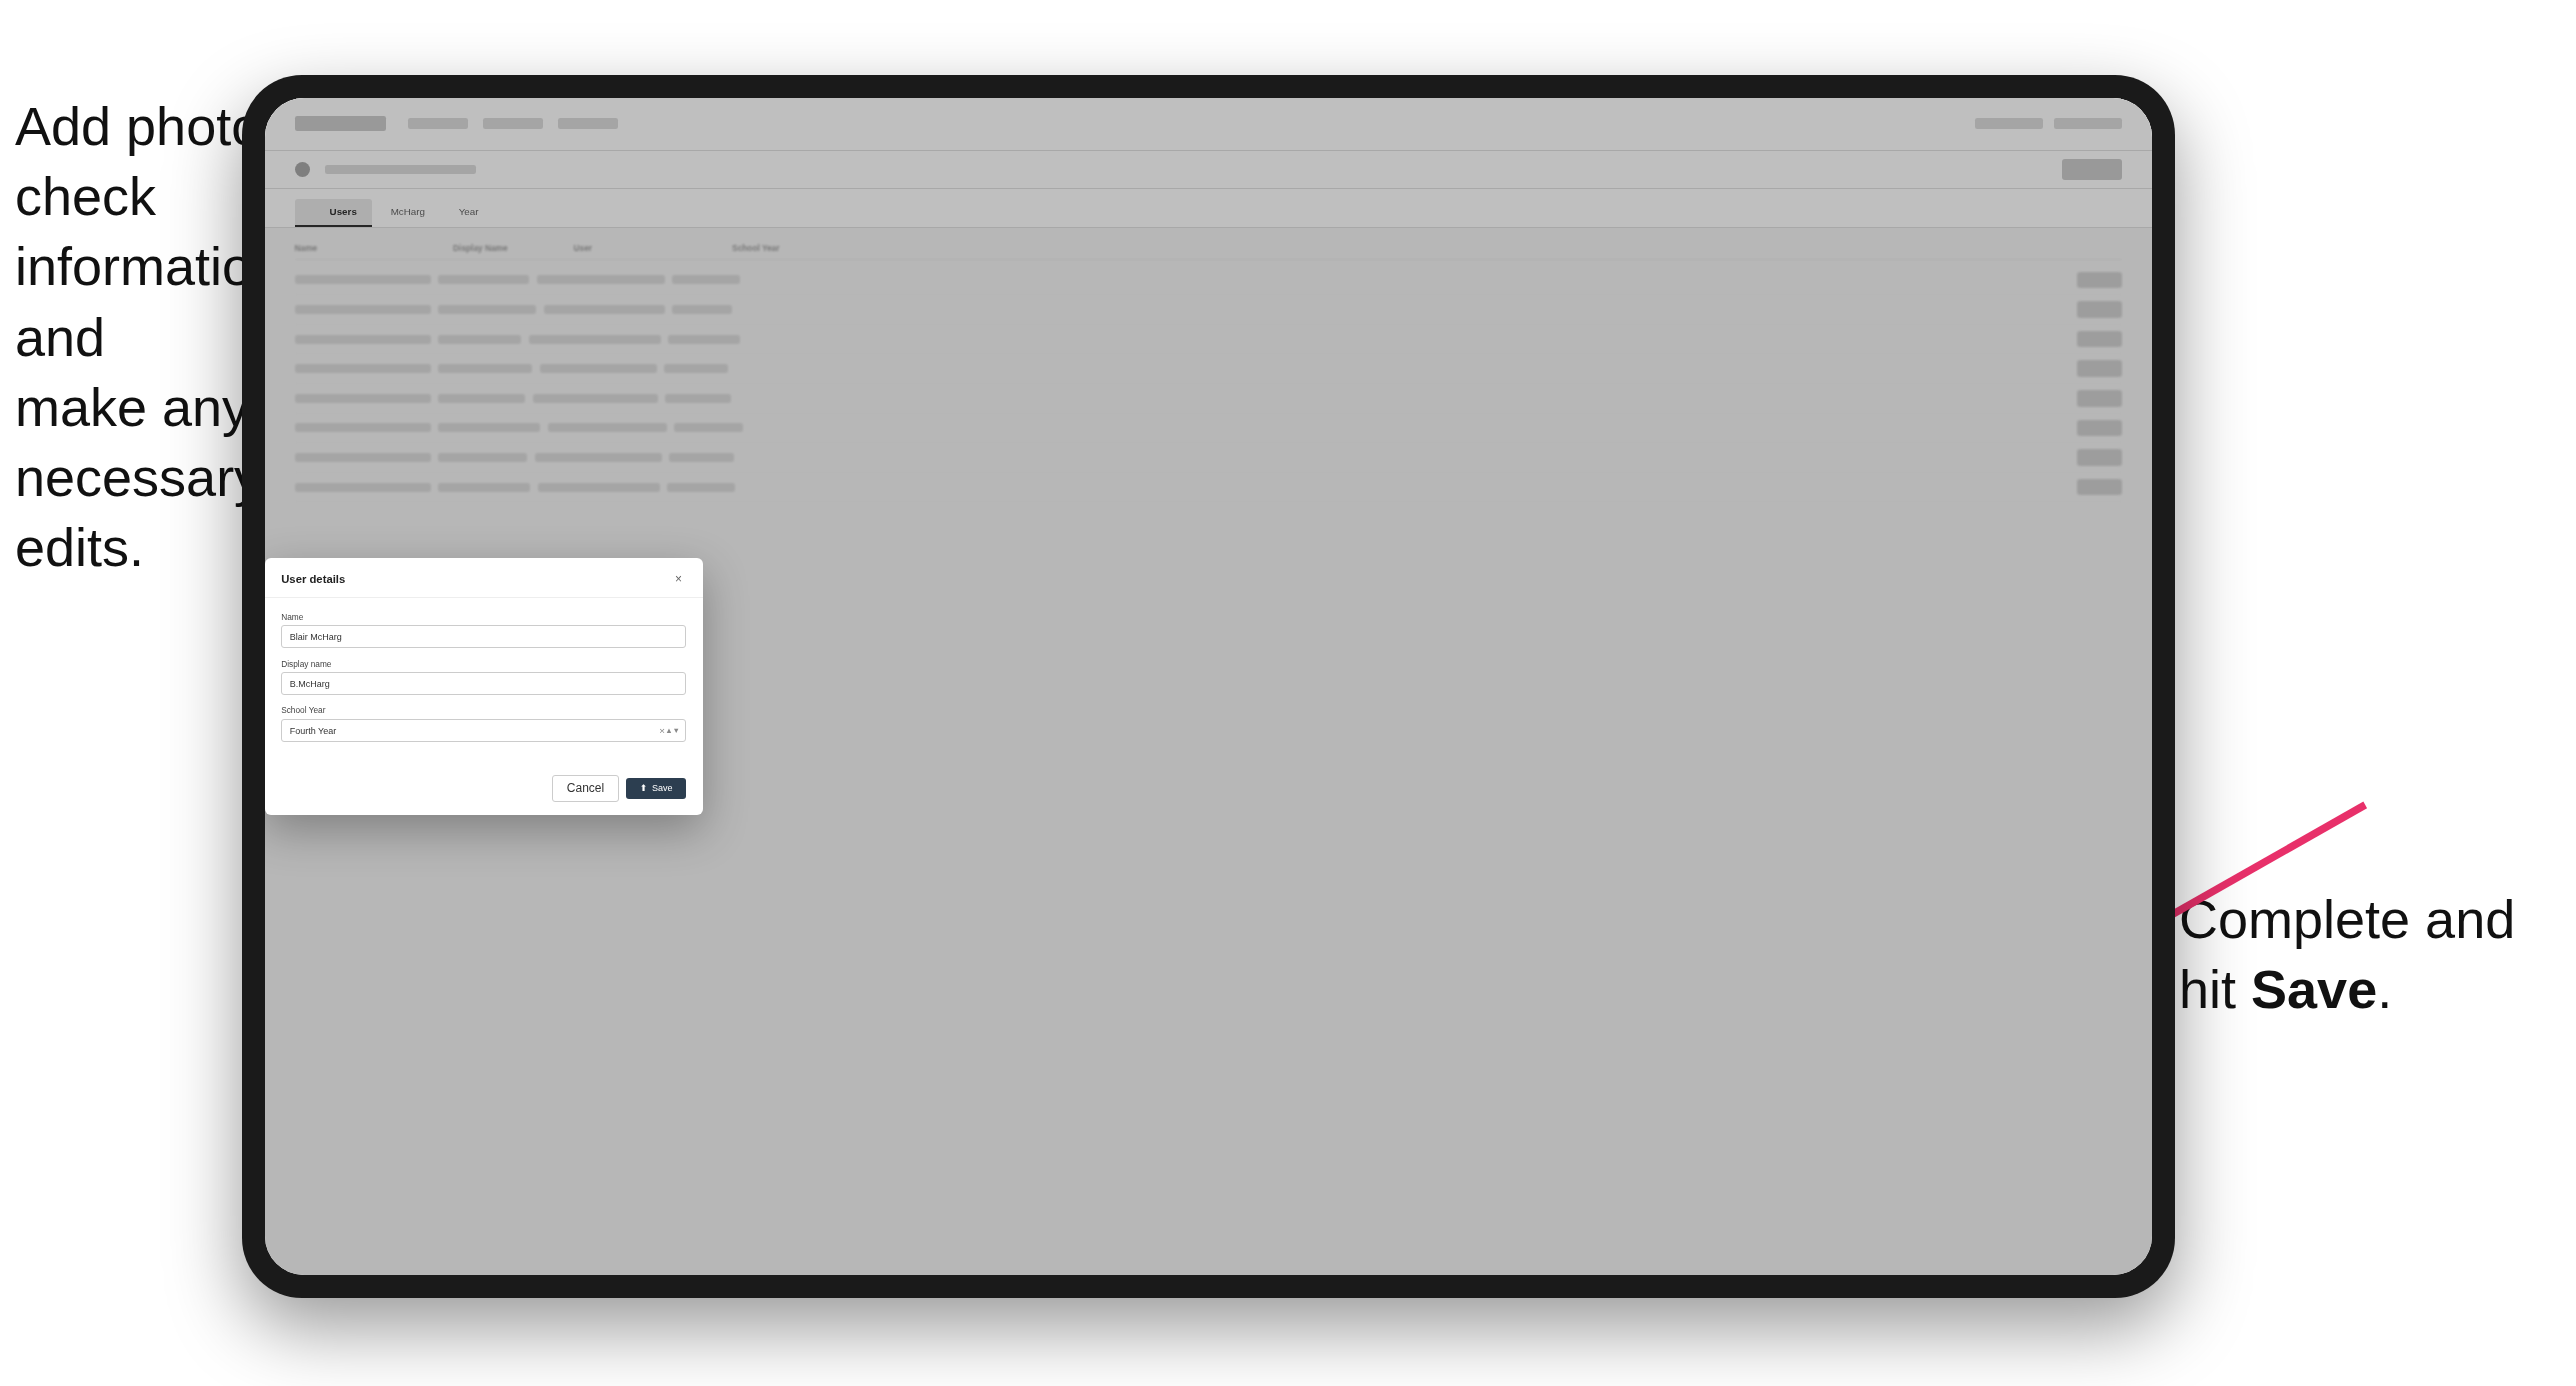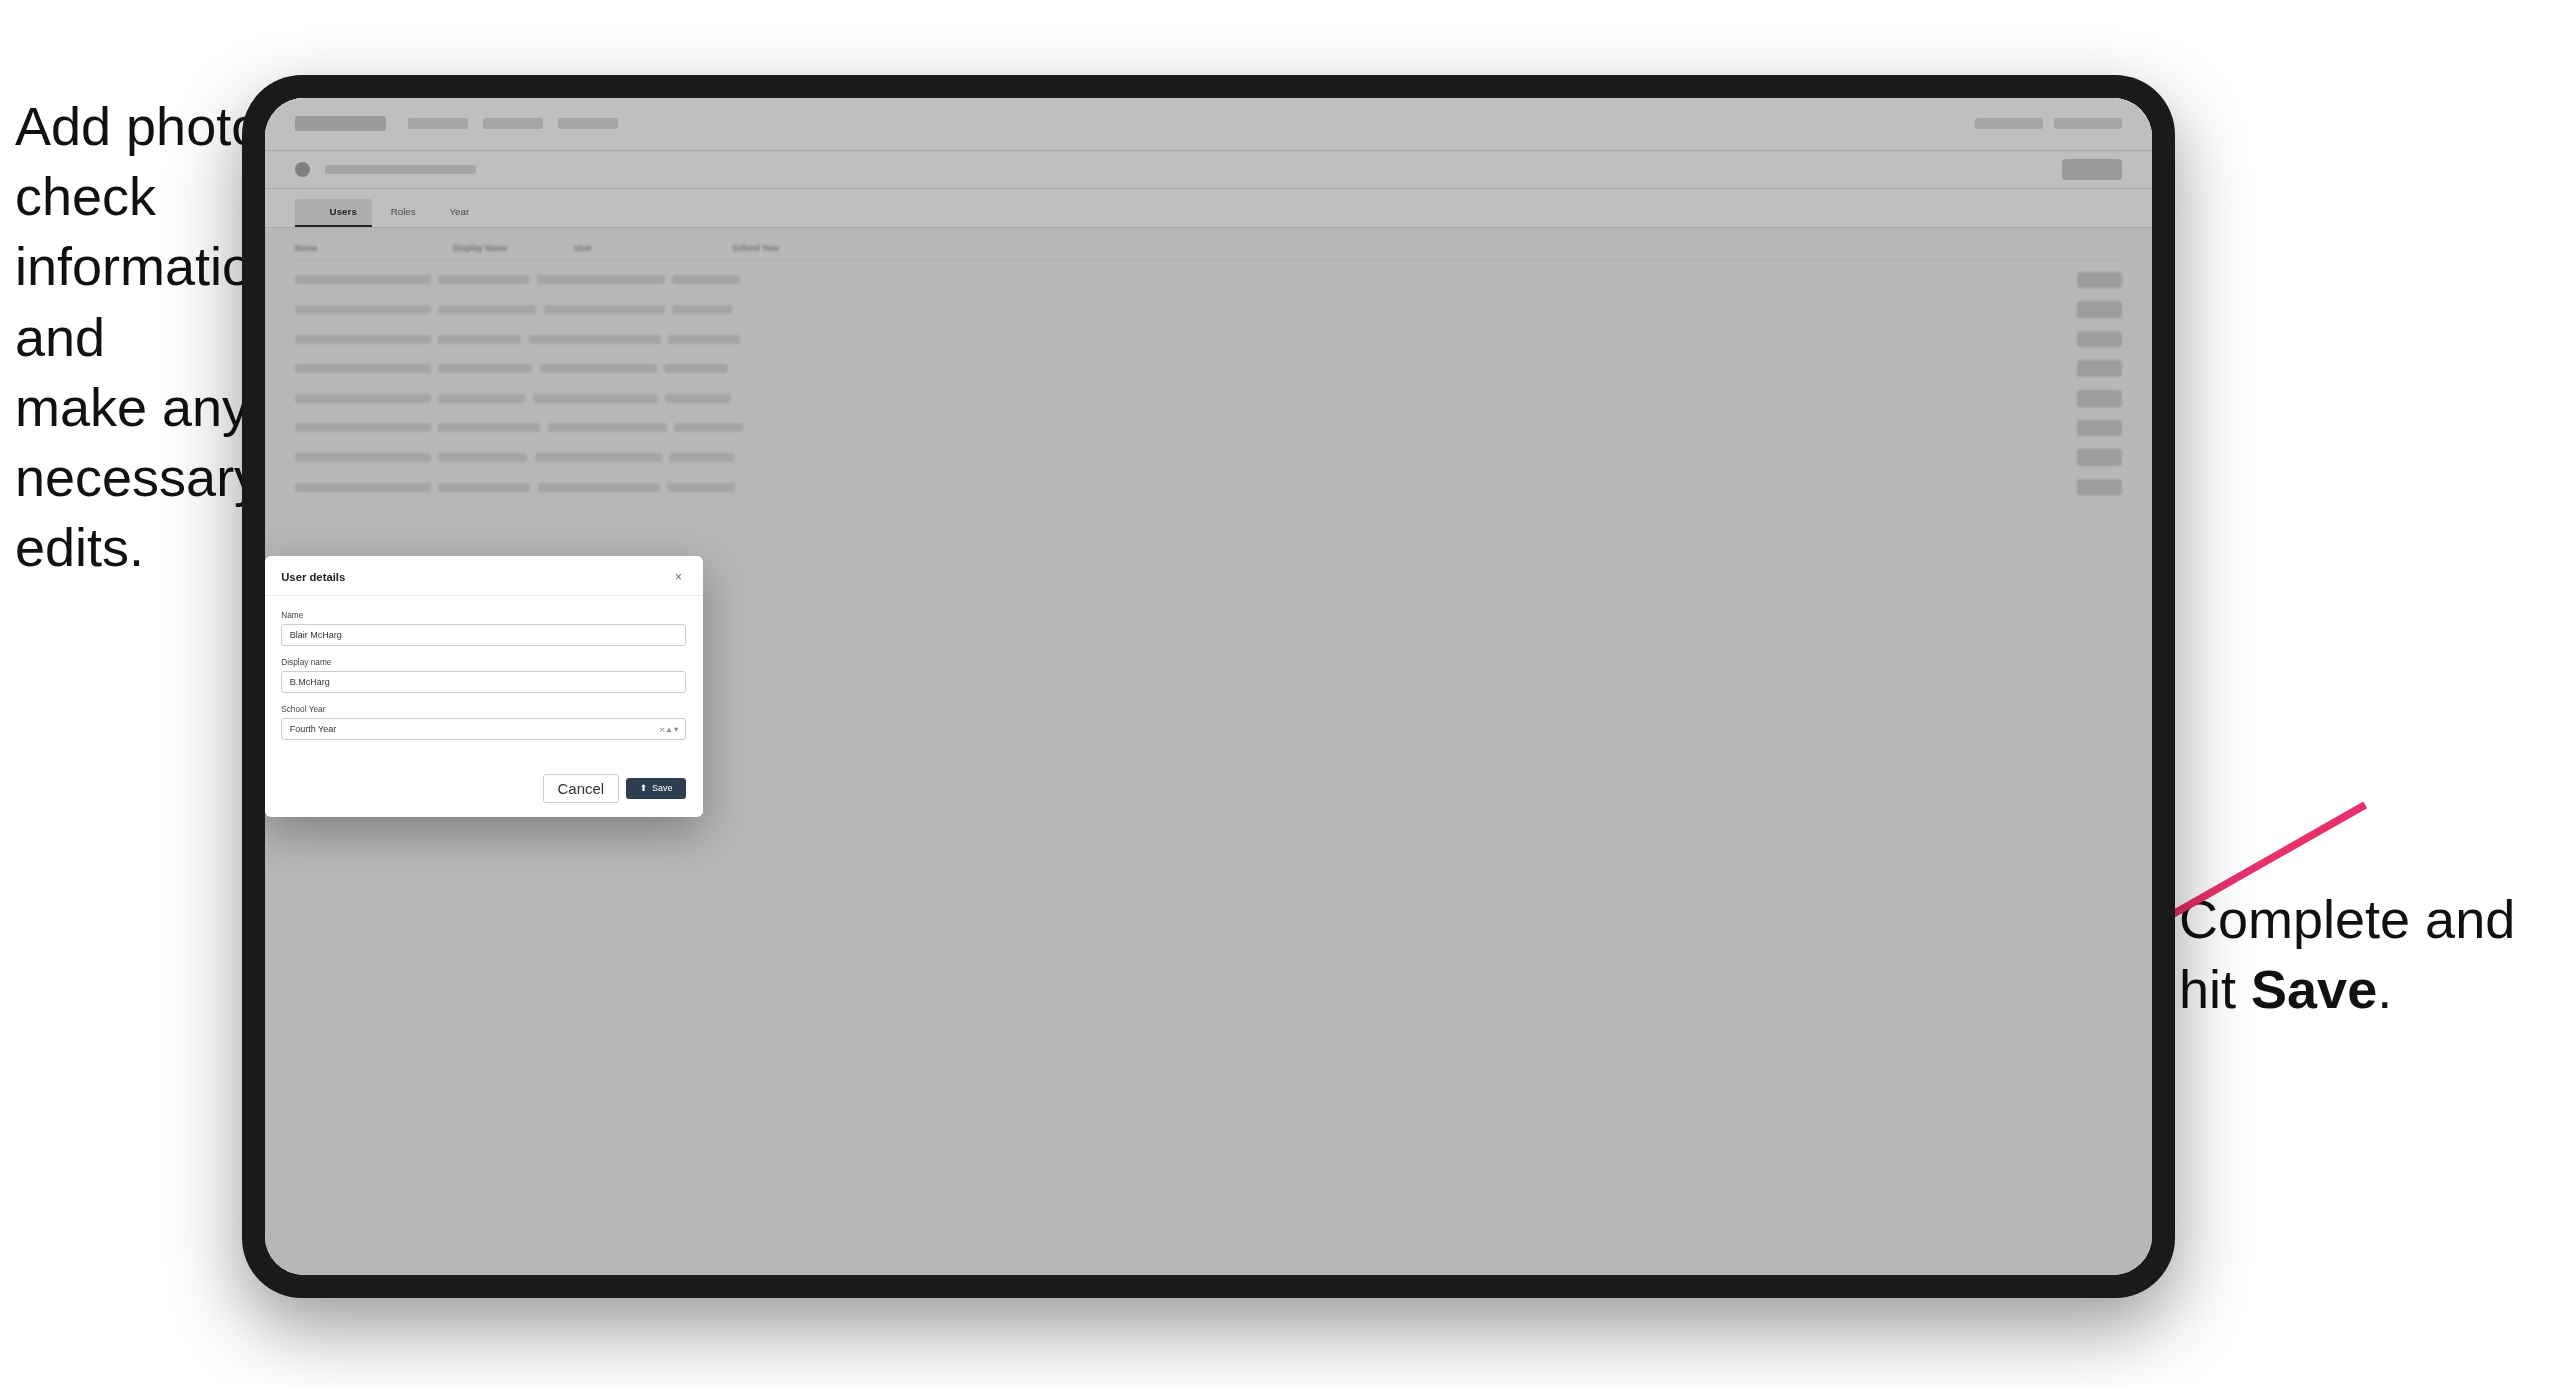--- a/index.html
+++ b/index.html
@@ -405,21 +405,21 @@
       justify-content: flex-end;
       gap: 7.5px;
       padding: 9px 16.6px 13.6px;
     }
 
     .btn-cancel {
       background: #fff;
       border: 0.8px solid #ccc;
       border-radius: 3px;
       padding: 5.3px 13.6px;
-      font-size: 15px;
+      font-size: 12px;
       color: #333;
       cursor: pointer;
     }
 
     .btn-save {
       background: #2c3e50;
       color: #fff;
       border: none;
       border-radius: 3px;
       padding: 5.3px 13.6px;
@@ -500,21 +500,21 @@
           </div>
 
           <div class="sub-nav">
             <div class="breadcrumb-icon"></div>
             <div class="breadcrumb-text"></div>
             <div class="sub-nav-right"></div>
           </div>
 
           <div class="tab-row">
             <div class="tab-item active">Users</div>
-            <div class="tab-item">Roles</div>
+            <div class="tab-item">McHarg</div>
             <div class="tab-item">Year</div>
           </div>
 
           <div class="content-area table-area">
             <div class="table-header">
               <div class="th" style="width:151px">Name</div>
               <div class="th" style="width:113px">Display Name</div>
               <div class="th" style="width:151px">User</div>
               <div class="th" style="width:91px">School Year</div>
             </div>

